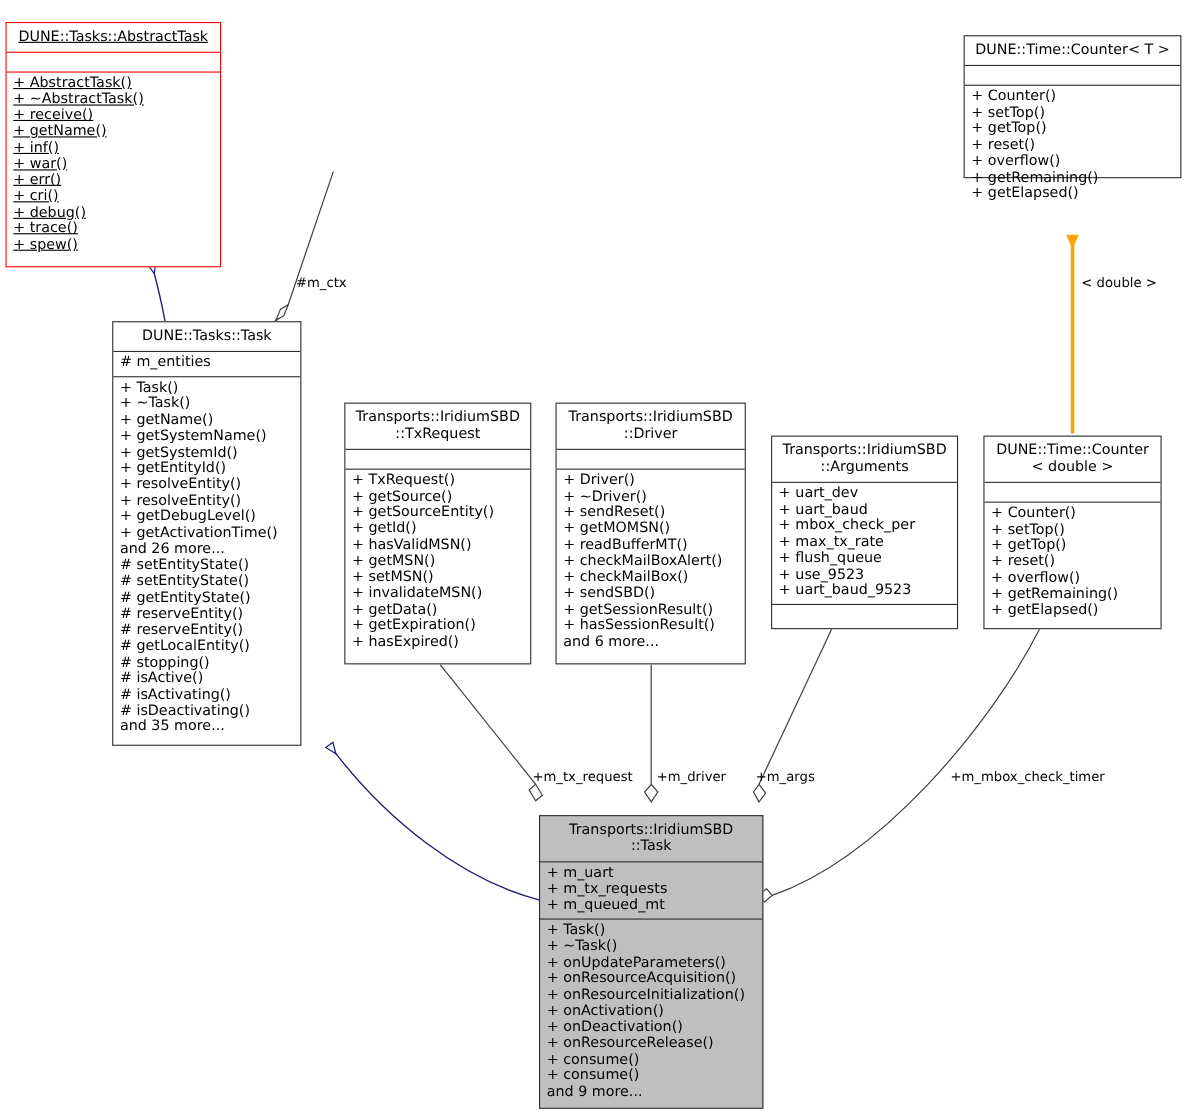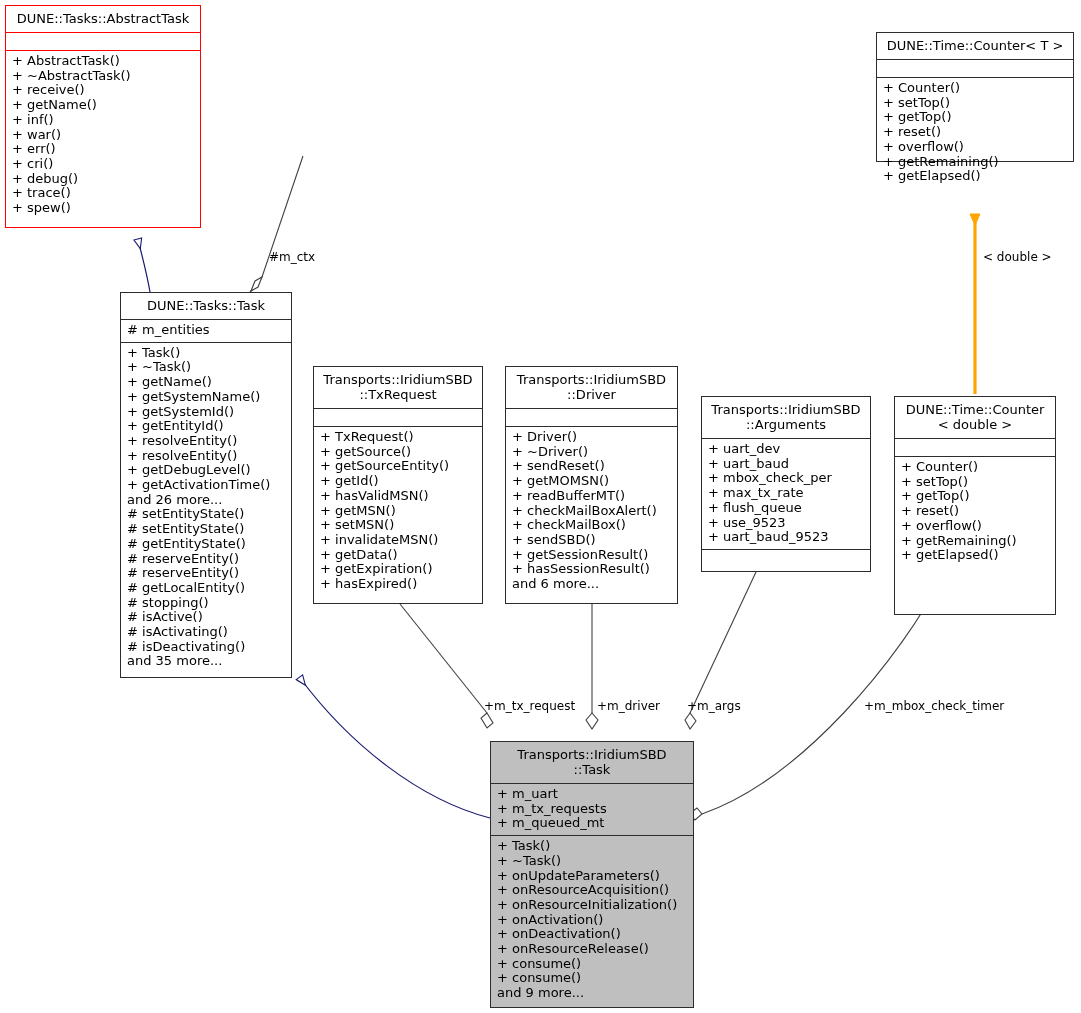--- a/index.html
+++ b/index.html
@@ -123,40 +123,40 @@
     <g>
       <path d="M945,572 C900,660 800,780 702,814" fill="none" stroke="#404040" stroke-width="1.1"></path>
       <polygon points="702,814 697,808 689,814 695,820" fill="#ffffff" stroke="#404040" stroke-width="1.1"></polygon>
     </g>
 
     <g>
       <path d="M975,394 L975,215" fill="none" stroke="#ffa500" stroke-width="3.2" marker-end="url(#tmpl-arrow)"></path>
     </g>
   </svg>
 
-  <div class="uml-box red" style="left:5px; top:5px; width:196px; height:223px;">
+  <div class="uml-box red" style="left:5px; top:20px; width:196px; height:223px;text-decoration:underline;">
     <div class="sect title">DUNE::Tasks::AbstractTask</div>
     <div class="sect div-top members empty"></div>
     <div class="sect div-top members">
       <div class="row">+ AbstractTask()</div>
       <div class="row">+ ~AbstractTask()</div>
       <div class="row">+ receive()</div>
       <div class="row">+ getName()</div>
       <div class="row">+ inf()</div>
       <div class="row">+ war()</div>
       <div class="row">+ err()</div>
       <div class="row">+ cri()</div>
       <div class="row">+ debug()</div>
       <div class="row">+ trace()</div>
       <div class="row">+ spew()</div>
     </div>
   </div>
 
 
-  <div class="uml-box" style="left:120px; top:292px; width:172px; height:386px;">
+  <div class="uml-box" style="left:102px; top:292px; width:172px; height:386px;">
     <div class="sect title">DUNE::Tasks::Task</div>
     <div class="sect div-top members">
       <div class="row"># m_entities</div>
     </div>
     <div class="sect div-top members">
       <div class="row">+ Task()</div>
       <div class="row">+ ~Task()</div>
       <div class="row">+ getName()</div>
       <div class="row">+ getSystemName()</div>
       <div class="row">+ getSystemId()</div>
@@ -240,21 +240,21 @@
       <div class="row">+ Counter()</div>
       <div class="row">+ setTop()</div>
       <div class="row">+ getTop()</div>
       <div class="row">+ reset()</div>
       <div class="row">+ overflow()</div>
       <div class="row">+ getRemaining()</div>
       <div class="row">+ getElapsed()</div>
     </div>
   </div>
 
-  <div class="uml-box" style="left:894px; top:396px; width:162px; height:219px;">
+  <div class="uml-box" style="left:894px; top:396px; width:162px; height:176px;">
     <div class="sect title">DUNE::Time::Counter
 &lt; double &gt;</div>
     <div class="sect div-top members empty"></div>
     <div class="sect div-top members">
       <div class="row">+ Counter()</div>
       <div class="row">+ setTop()</div>
       <div class="row">+ getTop()</div>
       <div class="row">+ reset()</div>
       <div class="row">+ overflow()</div>
       <div class="row">+ getRemaining()</div>

